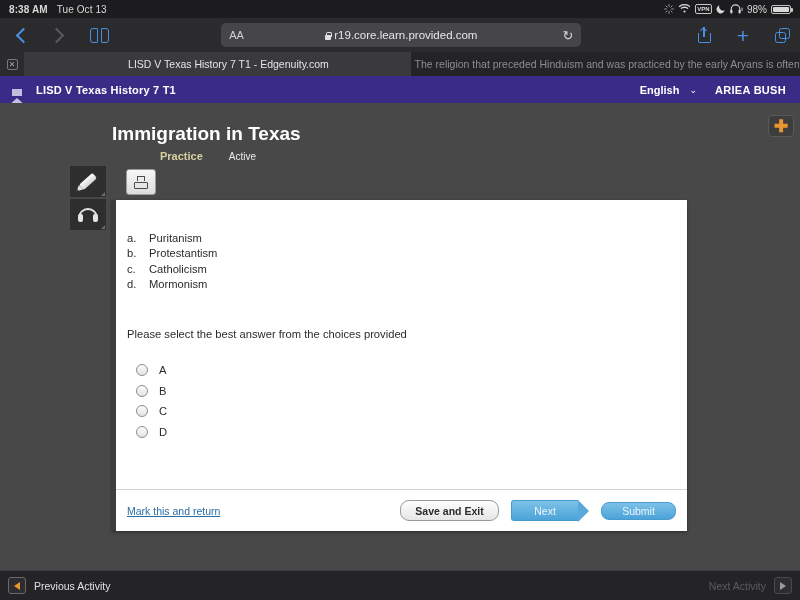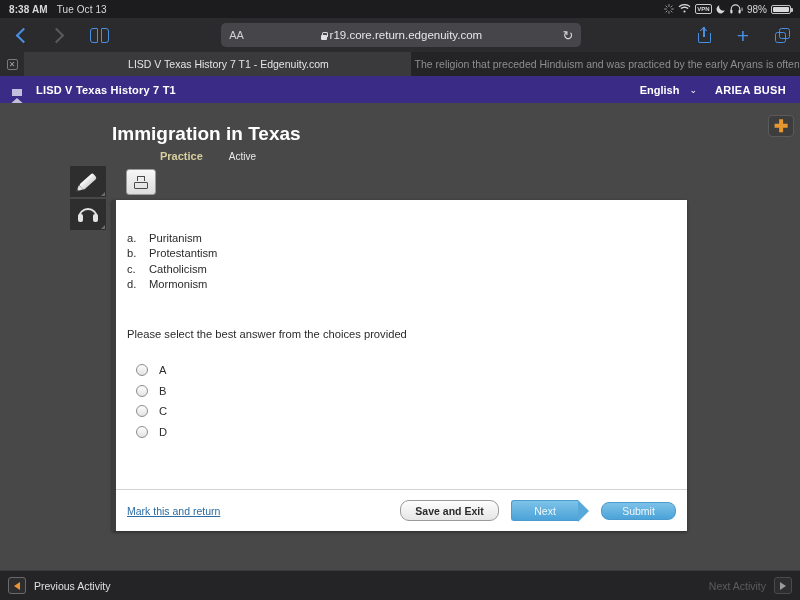--- a/index.html
+++ b/index.html
@@ -295,21 +295,21 @@
       <span class="chev back"></span>
       <span class="chev fwd"></span>
       <span class="book-icon">
           <i></i>
           <u></u>
         </span>
     </div>
     <div class="urlbar">
       <span class="aa">AA</span>
       <span class="url-text">
-        <span class="lock"></span><span>r19.core.return.edgenuity.com</span>
+        <span class="lock"></span><span>r19.core.learn.provided.com</span>
       </span>
       <span class="reload">↻</span>
     </div>
     <div class="right-btns">
       <span class="share-icon">
           <i></i>
           <u></u>
           <b></b>
         </span>
       <span class="plus-icon">+</span>

